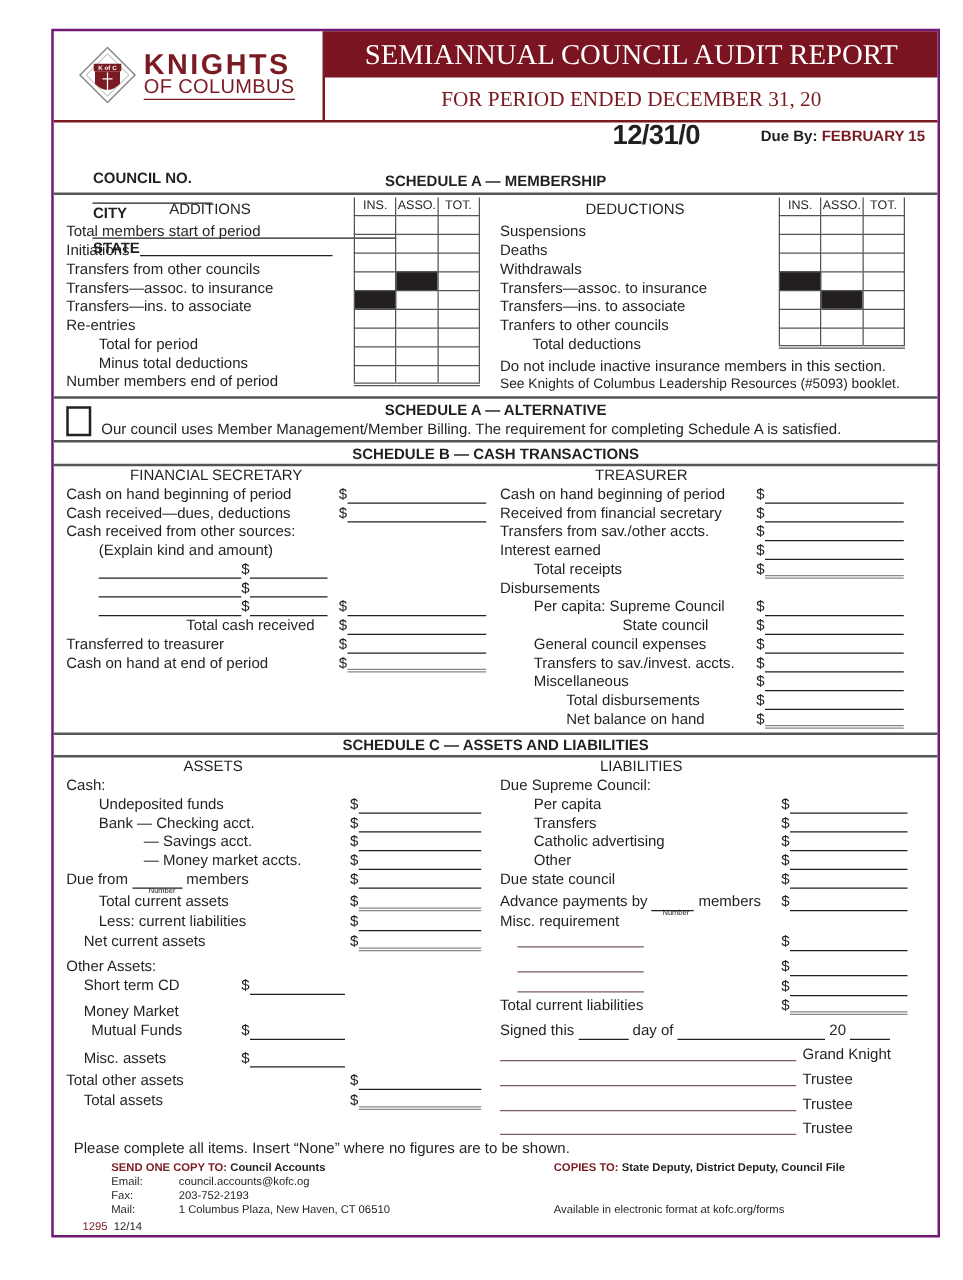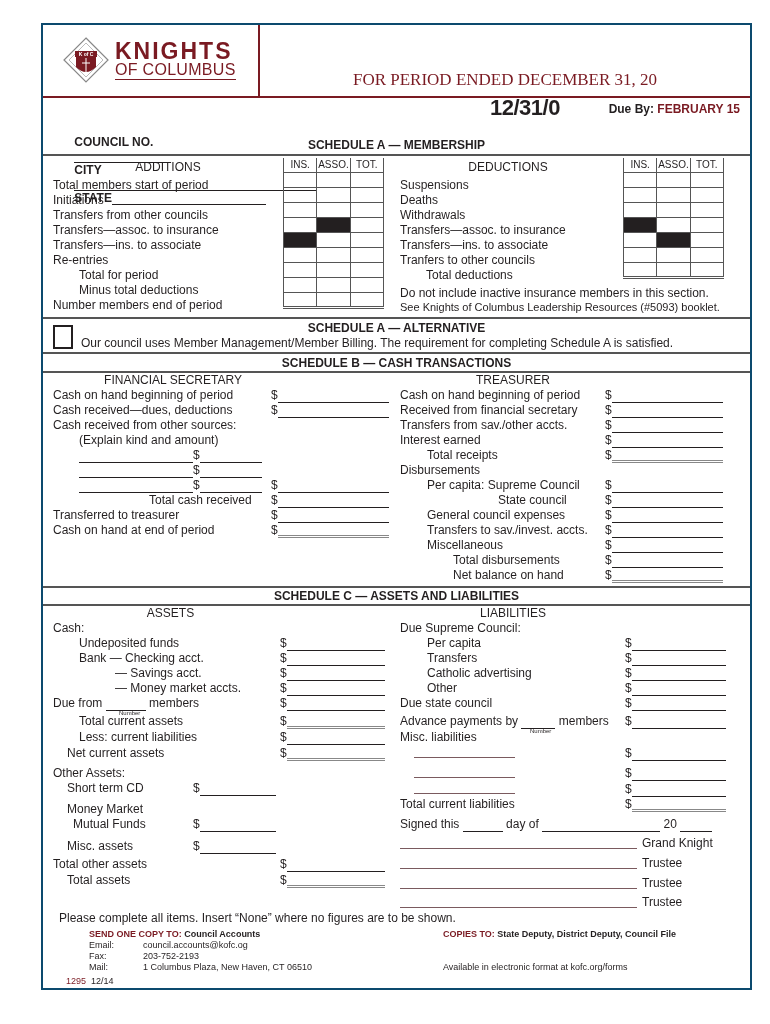--- a/index.html
+++ b/index.html
@@ -1,19 +1,19 @@
 <!DOCTYPE html>
 <html><head>
 <meta charset="utf-8">
 <style>
   * { box-sizing: border-box; margin: 0; padding: 0; }
   html, body { width: 770px; height: 1024px; background: #ffffff; }
   body { font-family: "Liberation Sans", sans-serif; color: #231f20; font-size: 12px; position: relative; overflow: hidden; }
 
-  .page { position: absolute; left: 41px; top: 23px; width: 711px; height: 967px; border: 2px solid #0c4a6e; }
+  .page { position: absolute; left: 41px; top: 23px; width: 711px; height: 967px; border: 2px solid #701a75; }
 
   
   .hdr-logo { position: absolute; left: 0; top: 0; width: 217px; height: 71px; border-right: 2px solid #7a1a22; }
   .logo-emblem { position: absolute; left: 20px; top: 12px; width: 46px; height: 46px; }
   .logo-k { position: absolute; left: 72px; top: 13px; font-size: 23px; font-weight: bold; letter-spacing: 2px; color: #7a1a22; }
   .logo-oc { position: absolute; left: 72px; top: 36px; font-size: 16px; color: #7a1a22; letter-spacing: 0.3px; border-bottom: 1.5px solid #7a1a22; line-height: 18px; }
   .hdr-band { position: absolute; left: 217px; top: 0; right: 0; height: 37px; background: #7a1420; color: #fff; font-family: "Liberation Serif", serif; font-size: 23px; text-align: center; line-height: 38px; }
   .hdr-sub { position: absolute; left: 217px; top: 37px; right: 0; height: 34px; color: #7a1a22; font-family: "Liberation Serif", serif; font-size: 17px; text-align: center; line-height: 36px; }
   .hdr-rule { position: absolute; left: 0; right: 0; top: 71px; height: 2px; background: #7a1a22; }
 
@@ -61,20 +61,21 @@
       <polygon points="23,6 40,23 23,40 6,23" fill="none" stroke="#aaa" stroke-width="0.8"></polygon>
       <rect x="12" y="14" width="22" height="6" fill="#7a1a22"></rect>
       <text x="23" y="19" font-size="5" fill="#fff" text-anchor="middle" font-family="Liberation Sans, sans-serif" font-weight="bold">K of C</text>
       <path d="M13,20 L33,20 L33,30 Q23,40 13,30 Z" fill="#7a1a22"></path>
       <line x1="23" y1="21" x2="23" y2="36" stroke="#fff" stroke-width="1"></line>
       <line x1="19" y1="26" x2="27" y2="26" stroke="#fff" stroke-width="1"></line>
     </svg>
     <div class="logo-k">KNIGHTS</div>
     <div class="logo-oc">OF COLUMBUS</div>
   </div>
+  <div class="hdr-band">SEMIANNUAL COUNCIL AUDIT REPORT</div>
   <div class="hdr-sub">FOR PERIOD ENDED DECEMBER 31, 20</div>
   <div class="hdr-rule"></div>
 
   <div class="date-stamp">12/31/0</div>
   <div class="due">
     <span>Due By:</span>
     <span class="v">FEBRUARY 15</span>
   </div>
 
   <div class="council-line">
@@ -317,21 +318,21 @@
   <div class="lbl" style="left:384px;top:626px">Transfers</div>
   <div class="lbl" style="left:384px;top:641px">Catholic advertising</div>
   <div class="lbl" style="left:384px;top:656px">Other</div>
   <div class="lbl" style="left:357px;top:671px">Due state council</div>
   <div class="lbl" style="left:357px;top:689px">
     <span>Advance payments by</span>
     <span class="ul" style="width:34px"></span>
     <span>members</span>
   </div>
   <div class="tiny" style="left:487px;top:703px">Number</div>
-  <div class="lbl" style="left:357px;top:705px">Misc. liabilities</div>
+  <div class="lbl" style="left:357px;top:705px">Misc. requirement</div>
 
   <div class="sigline" style="left:371px;top:721px;width:101px"></div>
   <div class="sigline" style="left:371px;top:741px;width:101px"></div>
   <div class="sigline" style="left:371px;top:757px;width:101px"></div>
   <div class="lbl" style="left:357px;top:772px">Total current liabilities</div>
 
   <div class="amt" style="left:582px;top:611px"><span>$</span><span class="line" style="width:94px"></span></div>
   <div class="amt" style="left:582px;top:626px"><span>$</span><span class="line" style="width:94px"></span></div>
   <div class="amt" style="left:582px;top:641px"><span>$</span><span class="line" style="width:94px"></span></div>
   <div class="amt" style="left:582px;top:656px"><span>$</span><span class="line" style="width:94px"></span></div>

